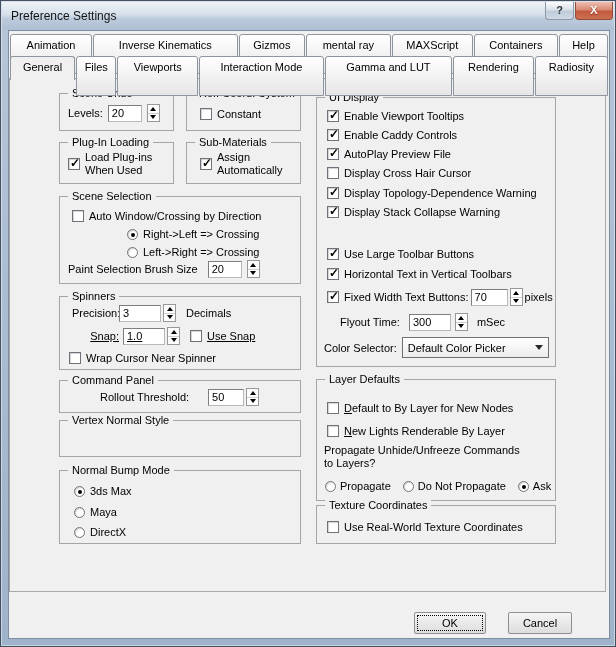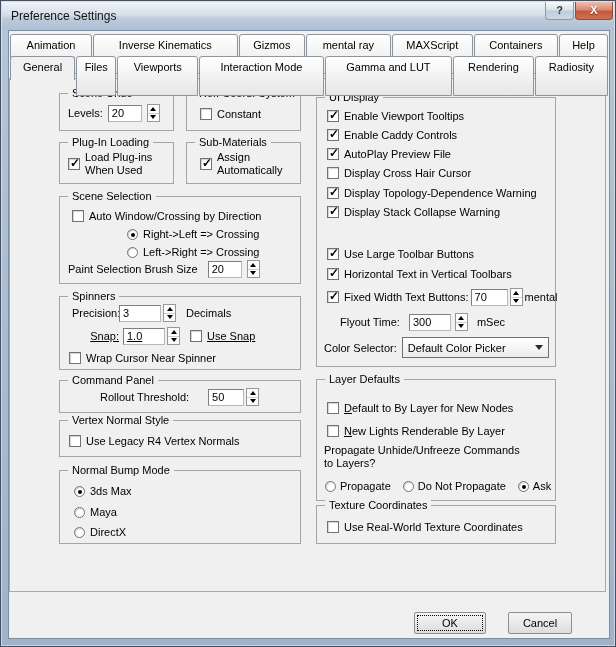--- a/index.html
+++ b/index.html
@@ -213,24 +213,20 @@
         <input class="edit" style="width: 36px; margin-left: 19px;" readonly="" value="50">
         <span class="ud" style="margin-left:2px;">
             <b class="u"></b>
             <b class="d"></b>
           </span>
       </div>
     </div>
 
     <div class="g" style="left:49px;top:341px;width:242px;height:37px;">
       <span class="lg">Vertex Normal Style</span>
-      <div class="row" style="left:9px;top:12px;">
-        <span class="cb"></span>
-        <span>Use Legacy R4 Vertex Normals</span>
-      </div>
     </div>
 
     <div class="g" style="left:49px;top:391px;width:242px;height:74px;">
       <span class="lg">Normal Bump Mode</span>
       <div class="row" style="left:14px;top:12px;">
         <span class="rb on"></span>
         <span>3ds Max</span>
       </div>
       <div class="row" style="left:14px;top:33px;">
         <span class="rb"></span>
@@ -277,21 +273,21 @@
         <span>Horizontal Text in Vertical Toolbars</span>
       </div>
       <div class="row" style="left:10px;top:191px;gap:2px;">
         <span class="cb on" style="margin-right:3px;"></span>
         <span>Fixed Width Text Buttons:</span>
         <input class="edit" style="width: 37px;" readonly="" value="70">
         <span class="ud">
             <b class="u"></b>
             <b class="d"></b>
           </span>
-        <span>mental</span>
+        <span>pixels</span>
       </div>
       <div class="row" style="left:23px;top:216px;gap:4px;">
         <span>Flyout Time:</span>
         <input class="edit" style="width: 42px; margin-left: 5px;" readonly="" value="300">
         <span class="ud">
             <b class="u"></b>
             <b class="d"></b>
           </span>
         <span style="margin-left:5px;">mSec</span>
       </div>

